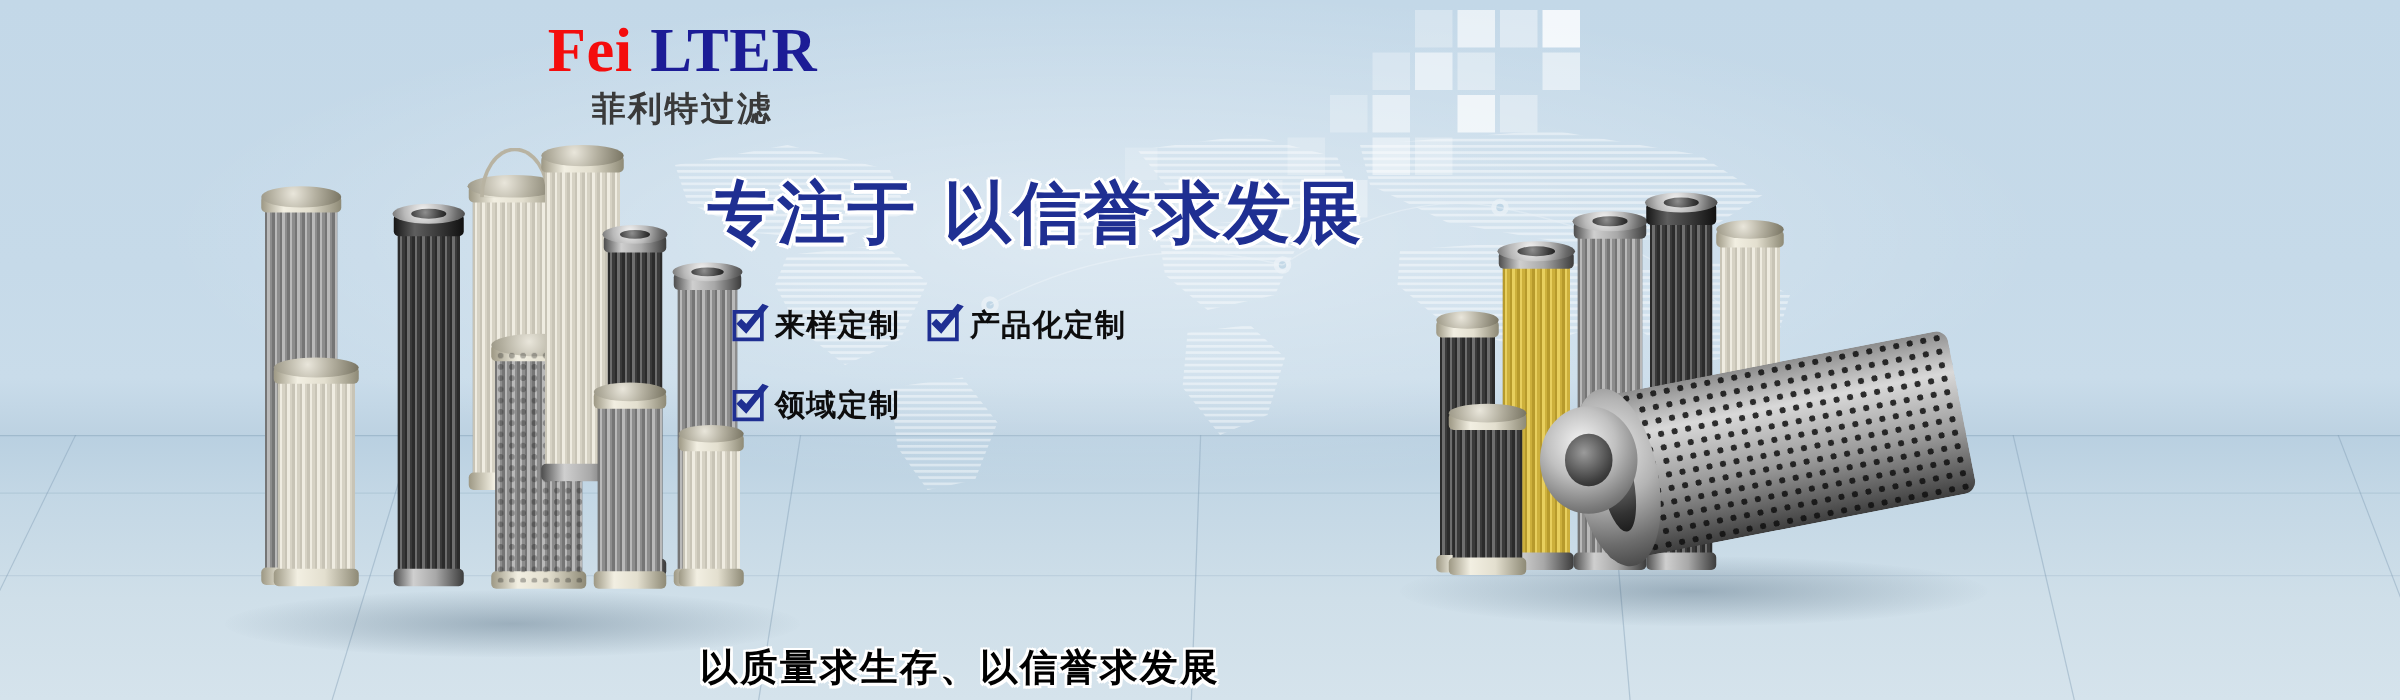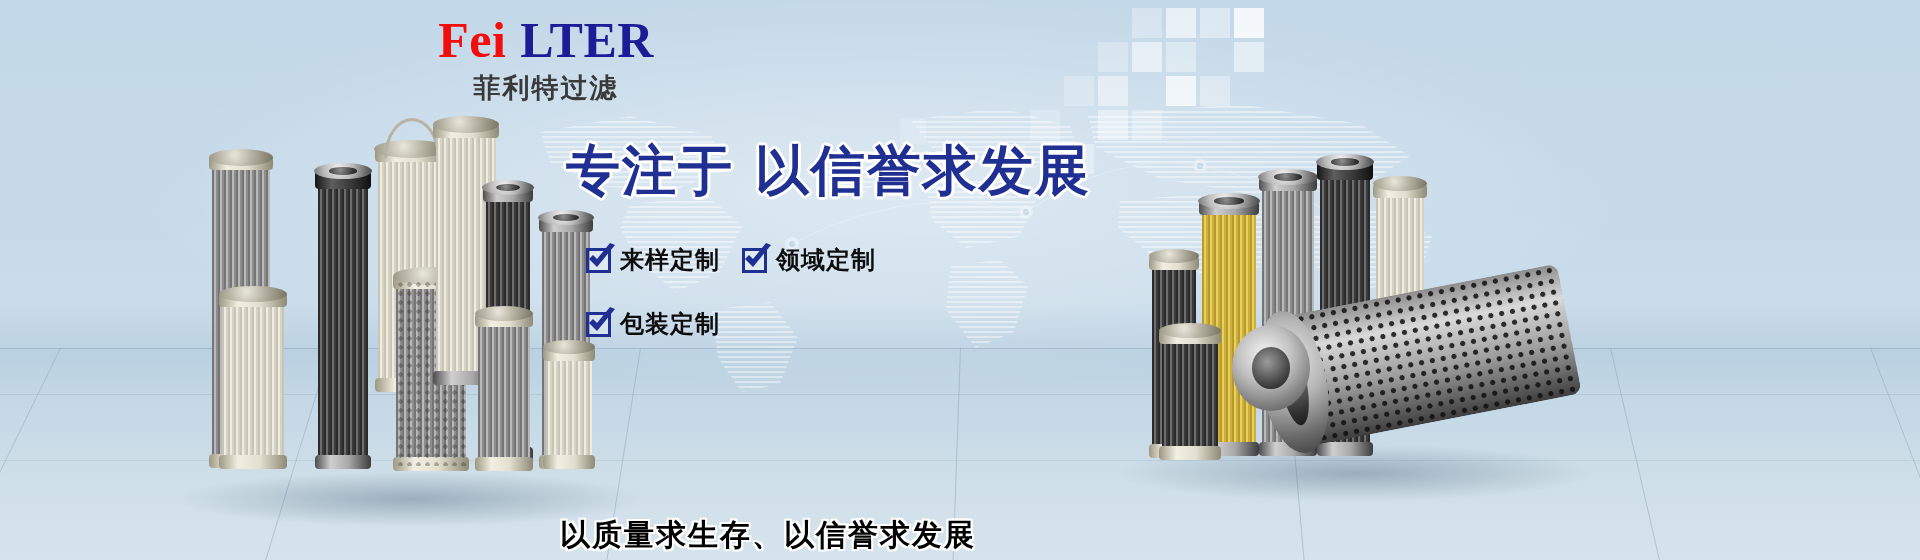--- a/index.html
+++ b/index.html
@@ -393,33 +393,33 @@
         </span>
         <span class="feat-label">来样定制</span>
       </div>
       <span class="gap-a"></span>
       <div class="feat">
         <span class="feat-cb">
           <svg viewBox="0 0 34 34">
               <path d="M5 17 L13 25 L31 3 L26 1 L13 17 L9 13 Z" fill="#1f2f92"></path>
             </svg>
         </span>
-        <span class="feat-label">领域定制</span>
+        <span class="feat-label">产品化定制</span>
       </div>
       <span class="gap-b"></span>
     </div>
 
     <div class="feat-row">
       <div class="feat">
         <span class="feat-cb">
           <svg viewBox="0 0 34 34">
               <path d="M5 17 L13 25 L31 3 L26 1 L13 17 L9 13 Z" fill="#1f2f92"></path>
             </svg>
         </span>
-        <span class="feat-label">包装定制</span>
+        <span class="feat-label">领域定制</span>
       </div>
       <span class="gap-c"></span>
     </div>
 
   </div>
 
   <div class="tagline">以质量求生存、以信誉求发展</div>
 
 </div>
 

